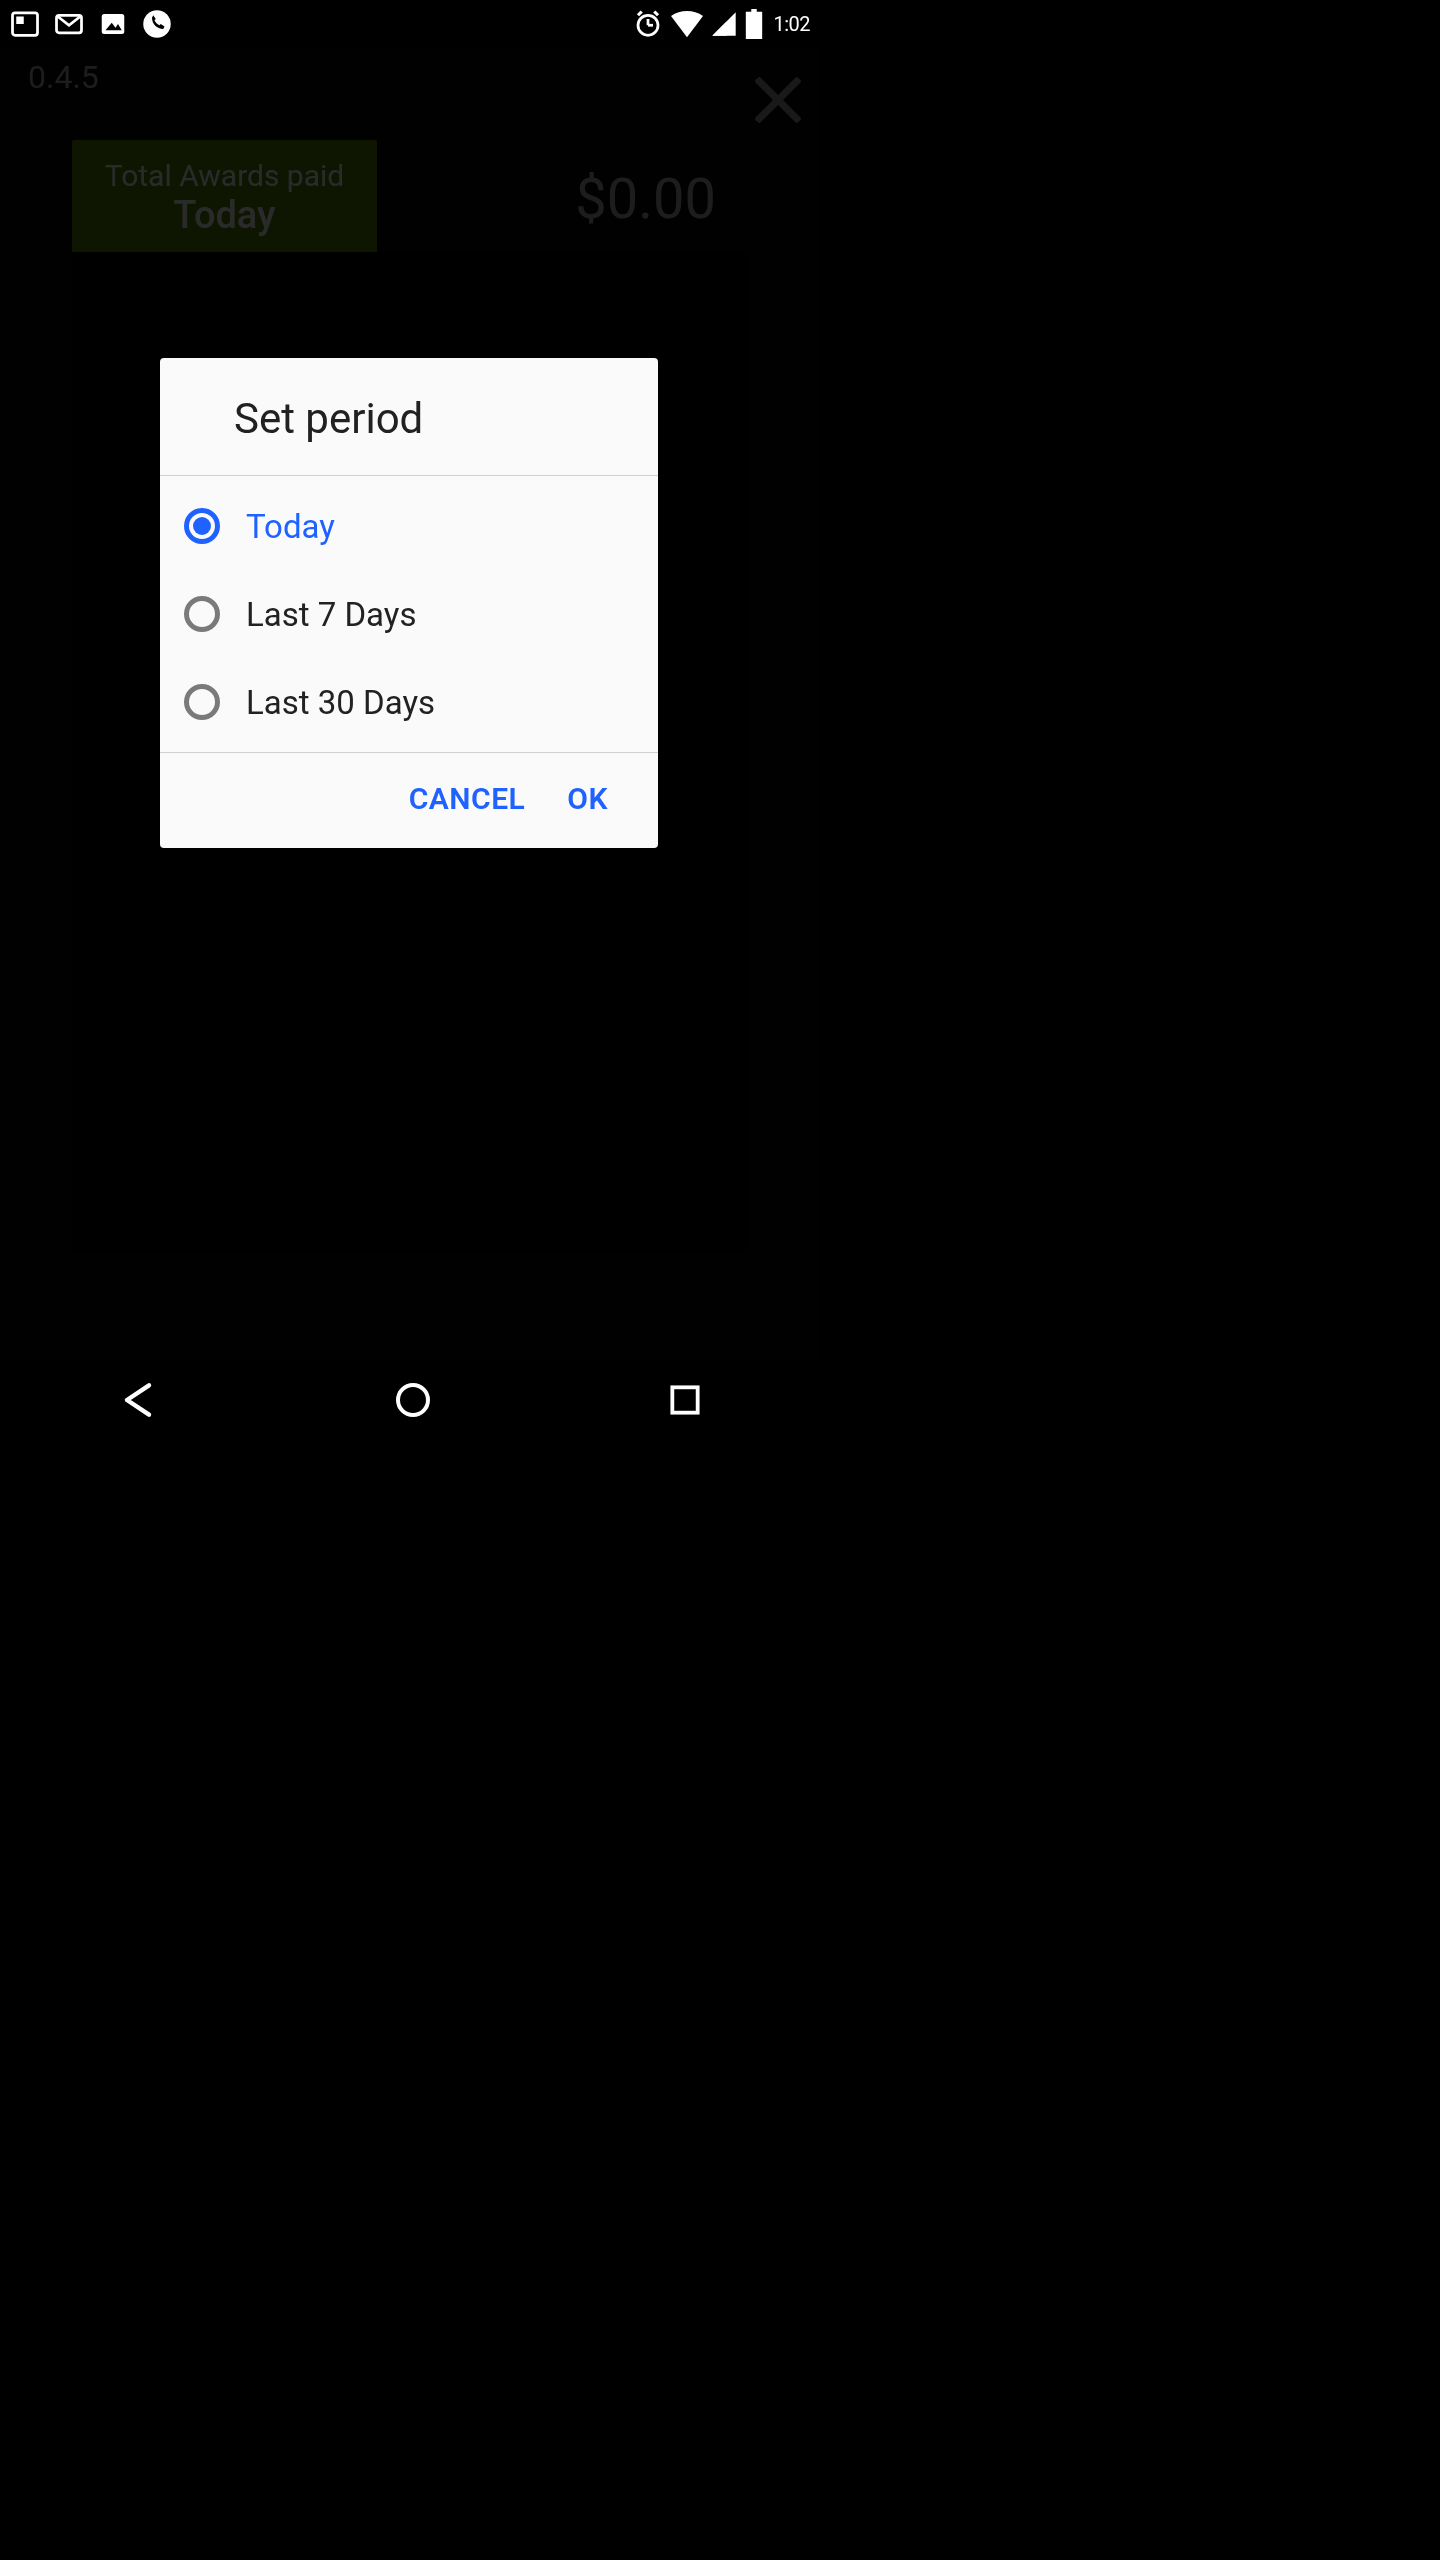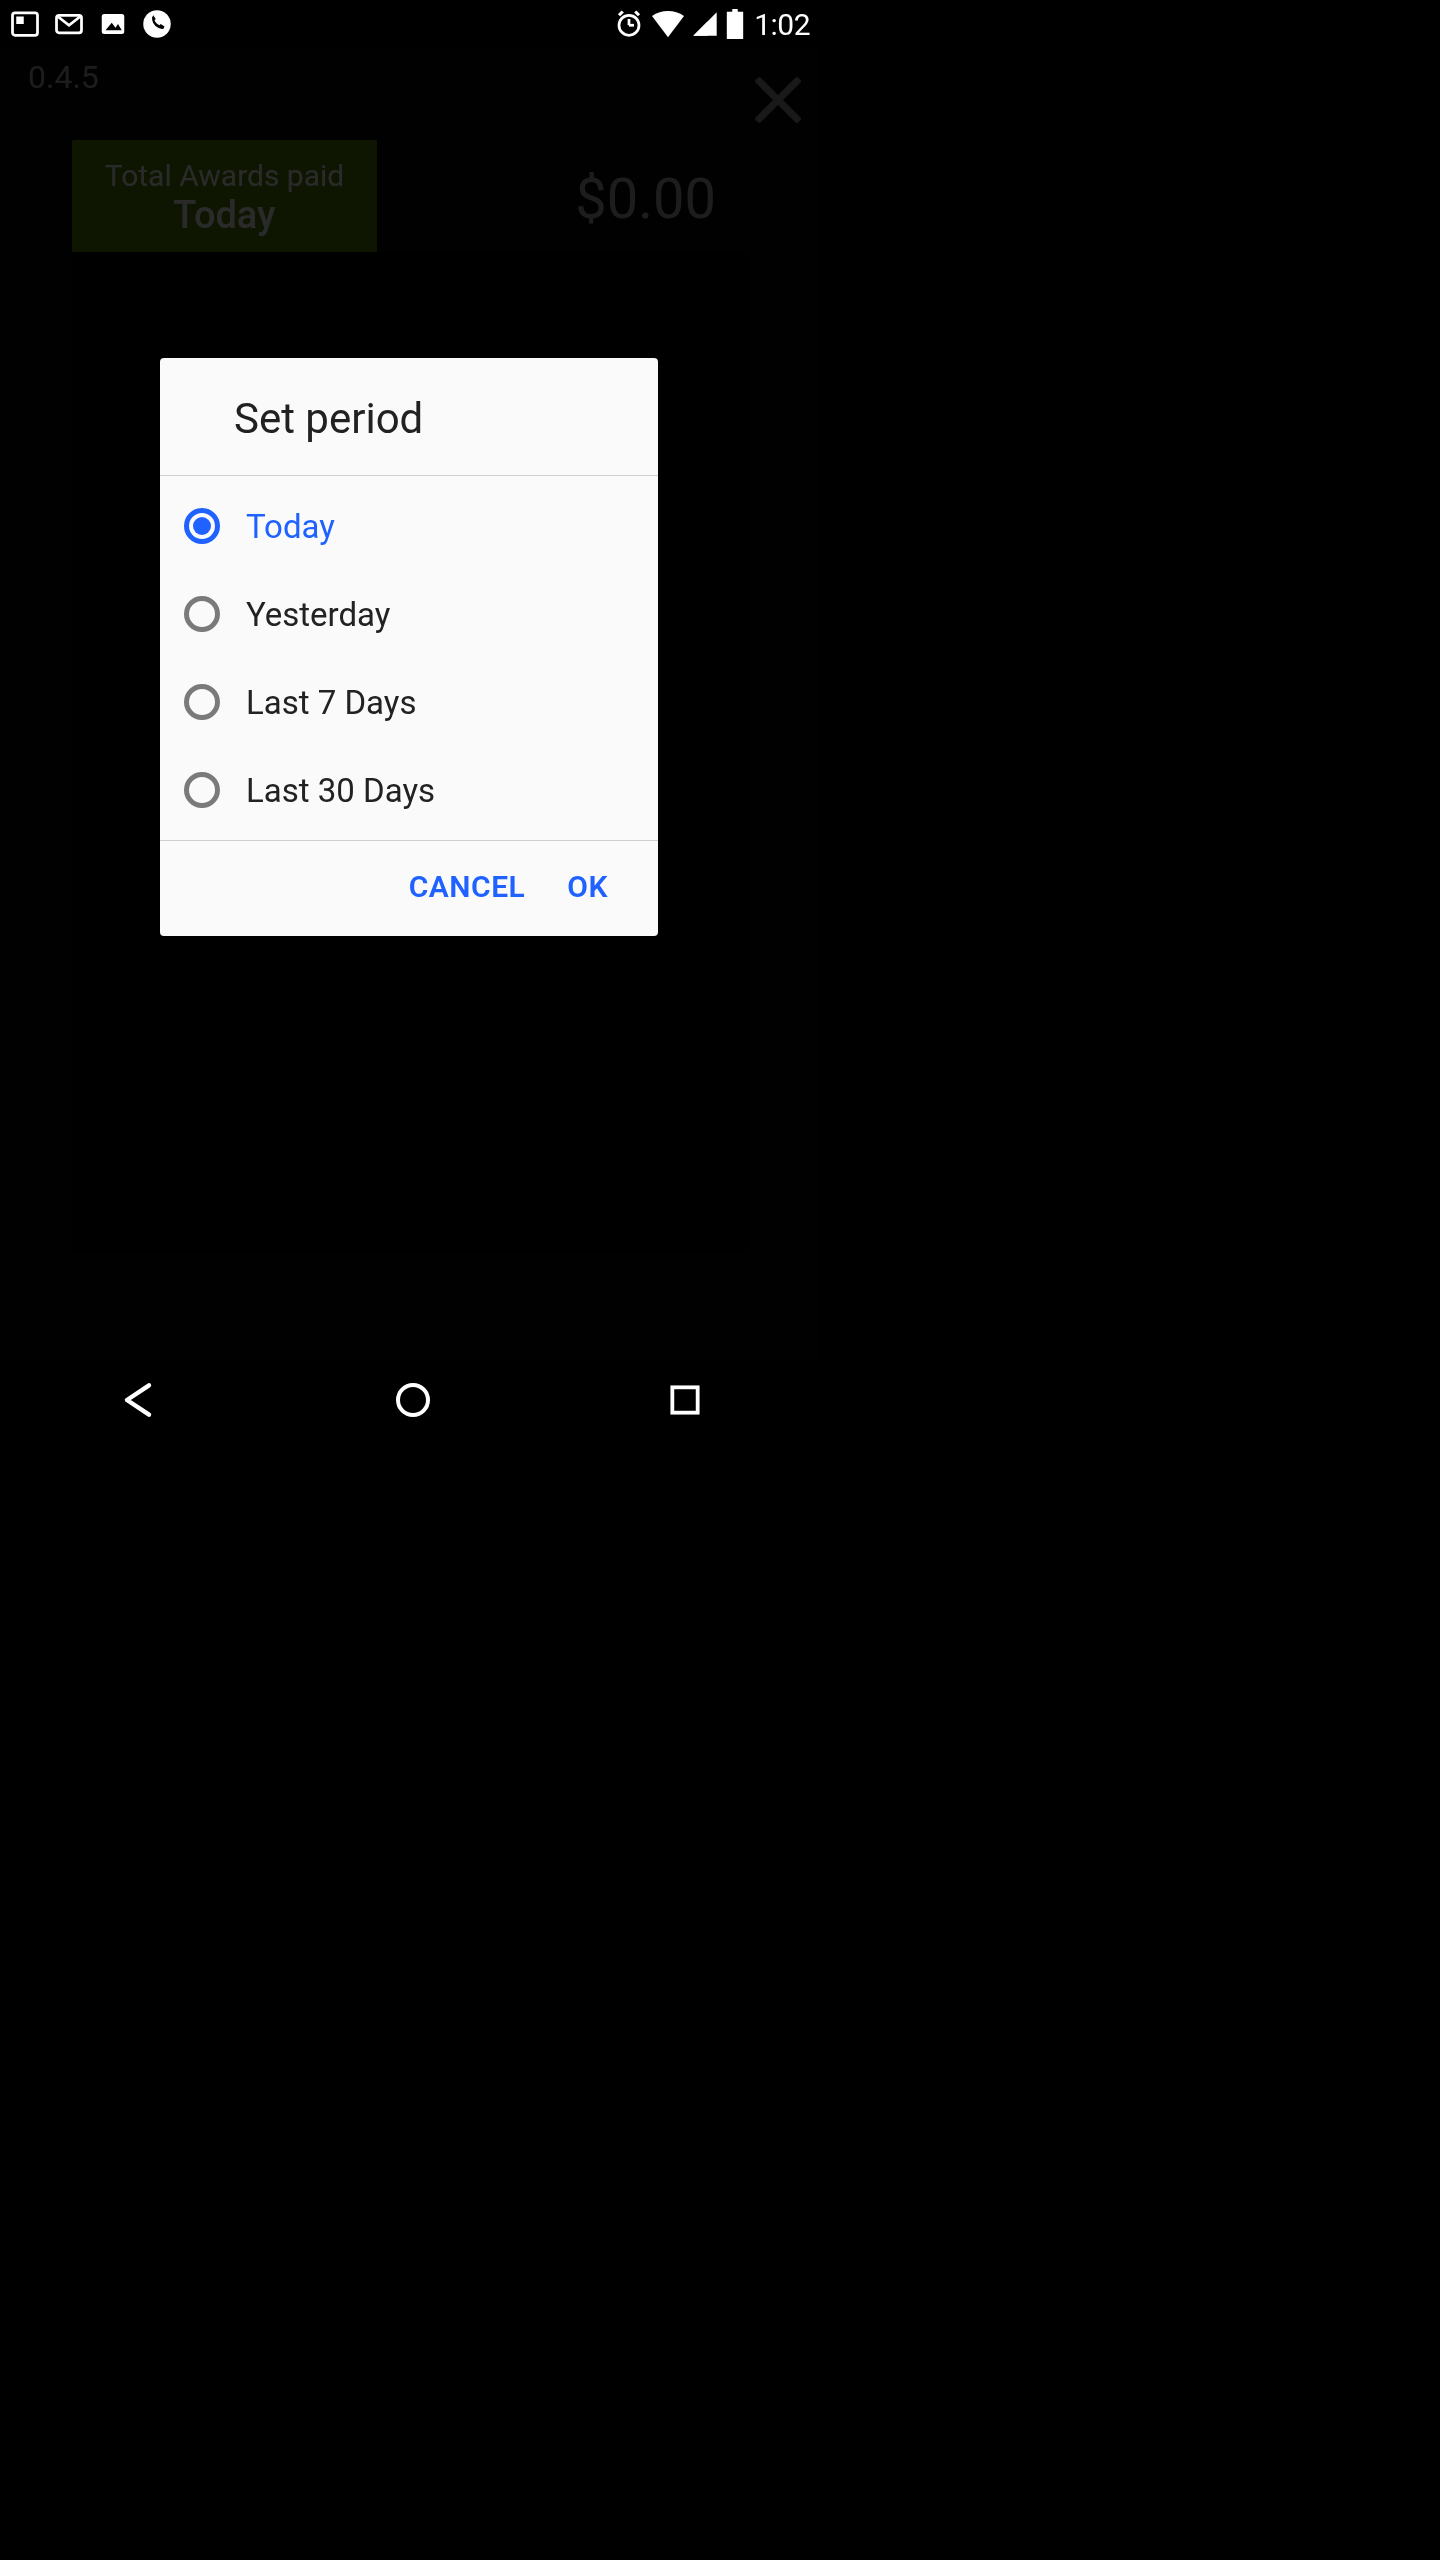--- a/index.html
+++ b/index.html
@@ -31,21 +31,21 @@
     color: #fff;
   }
   .status-left, .status-right {
     display: flex;
     align-items: center;
     gap: 14px;
   }
   .status-right { gap: 8px; }
   .status-bar svg { display: block; }
   .clock {
-    font-size: 30px;
+    font-size: 20px;
     letter-spacing: -0.5px;
     font-weight: 400;
     margin-left: 2px;
     text-align: right;
   }
 
   
   .app-bg {
     position: absolute;
     top: 48px; left: 0; right: 0;
@@ -261,24 +261,20 @@
 </div>
 
 <div class="dialog">
   <div class="dialog-title">Set period</div>
   <div class="dialog-divider"></div>
 
   <div class="options">
     <div class="opt selected">
       <span class="radio"></span>
       <span>Today</span>
-    </div>
-    <div class="opt">
-      <span class="radio"></span>
-      <span>Yesterday</span>
     </div>
     <div class="opt">
       <span class="radio"></span>
       <span>Last 7 Days</span>
     </div>
     <div class="opt">
       <span class="radio"></span>
       <span>Last 30 Days</span>
     </div>
   </div>

